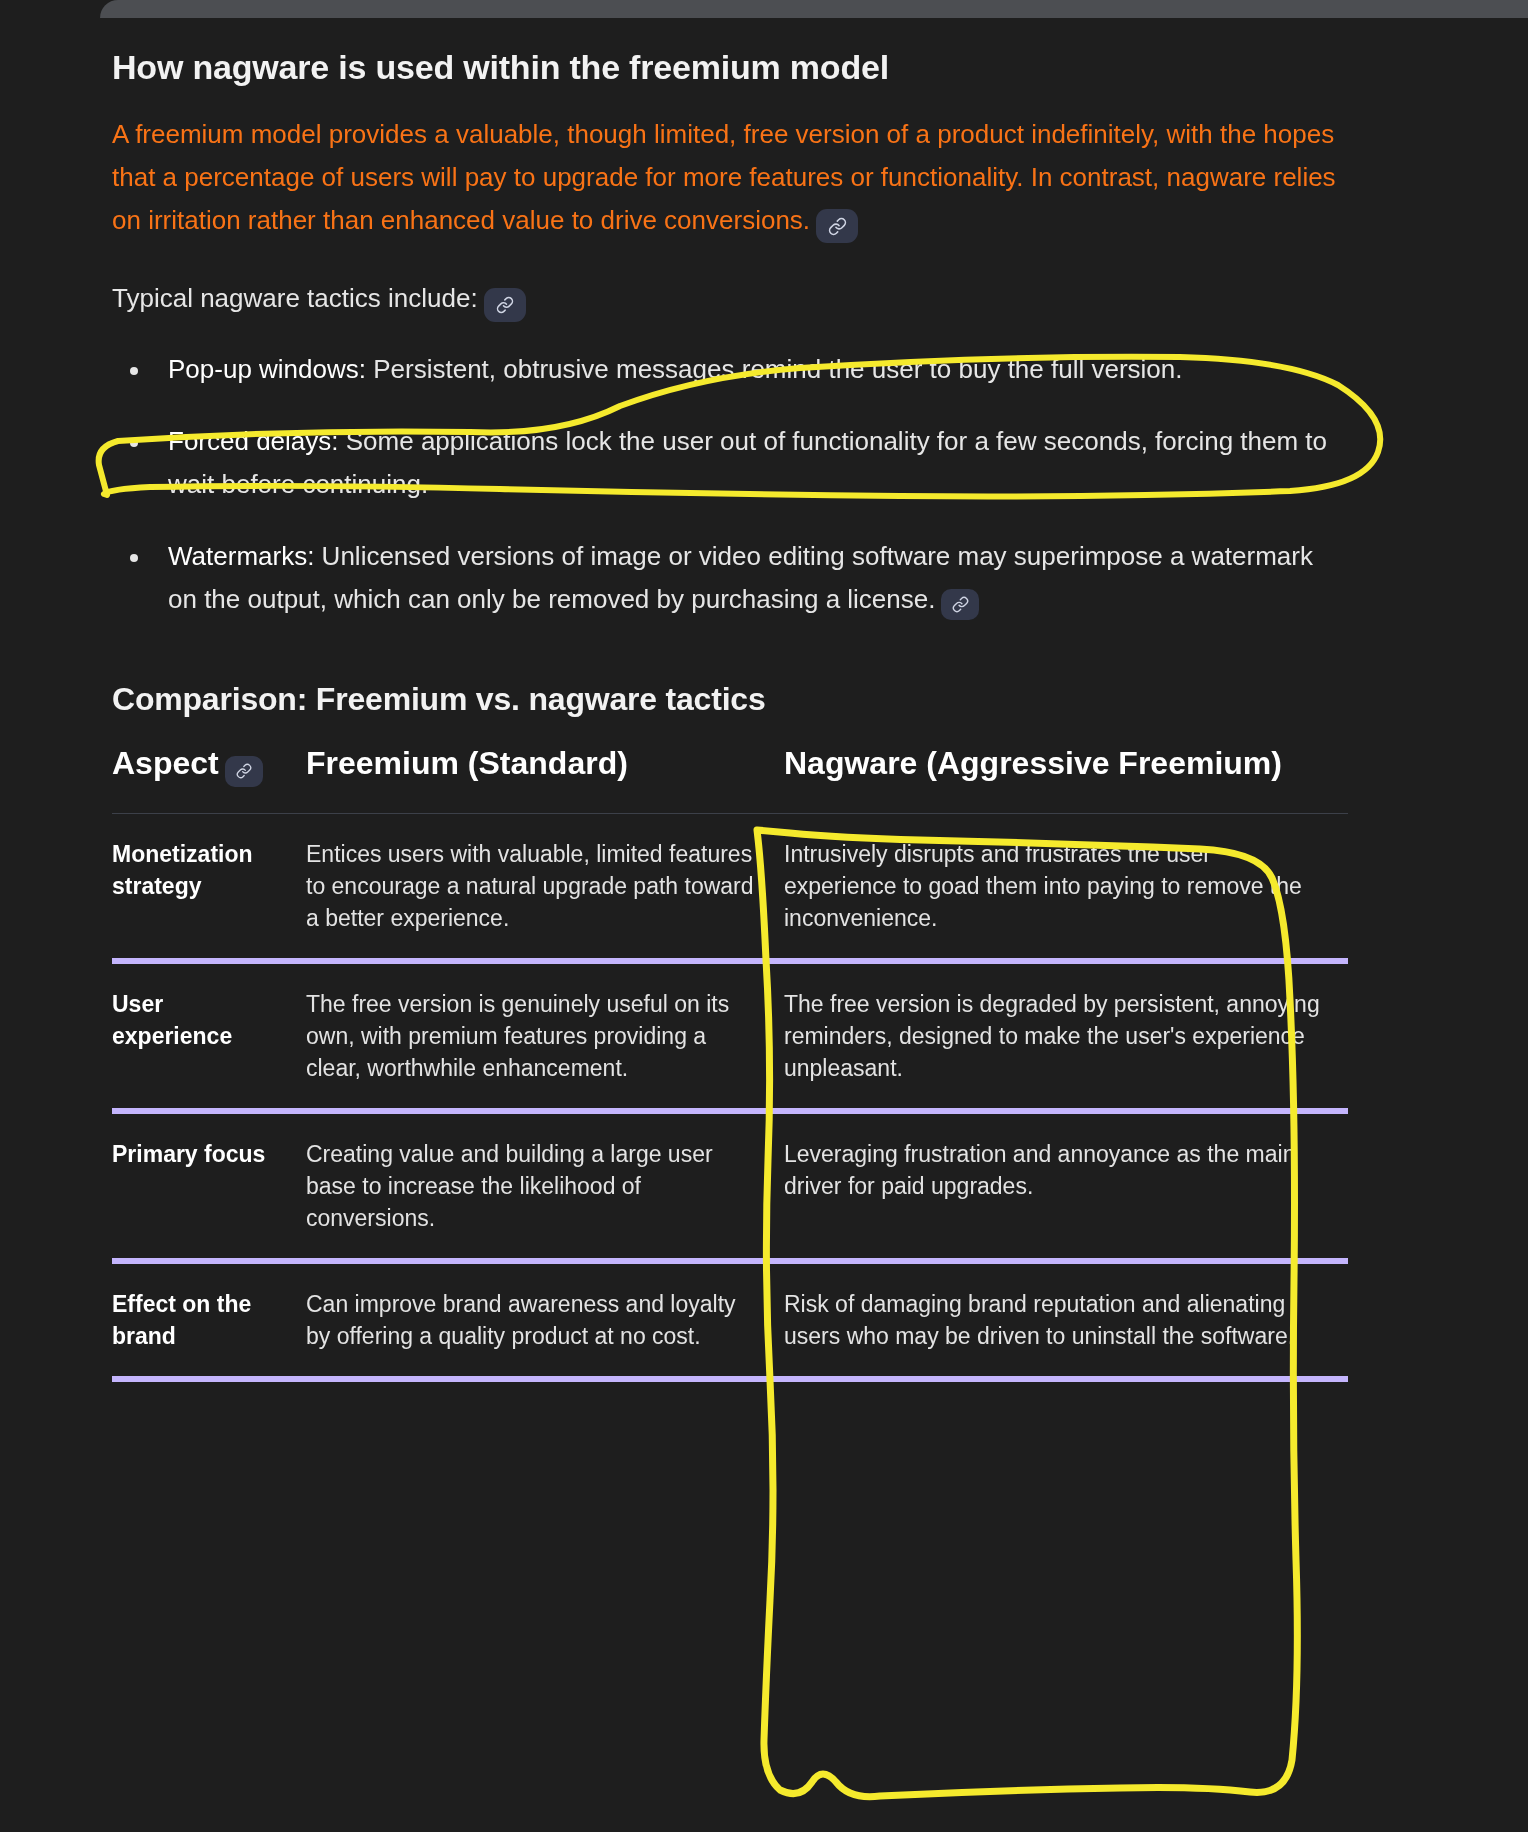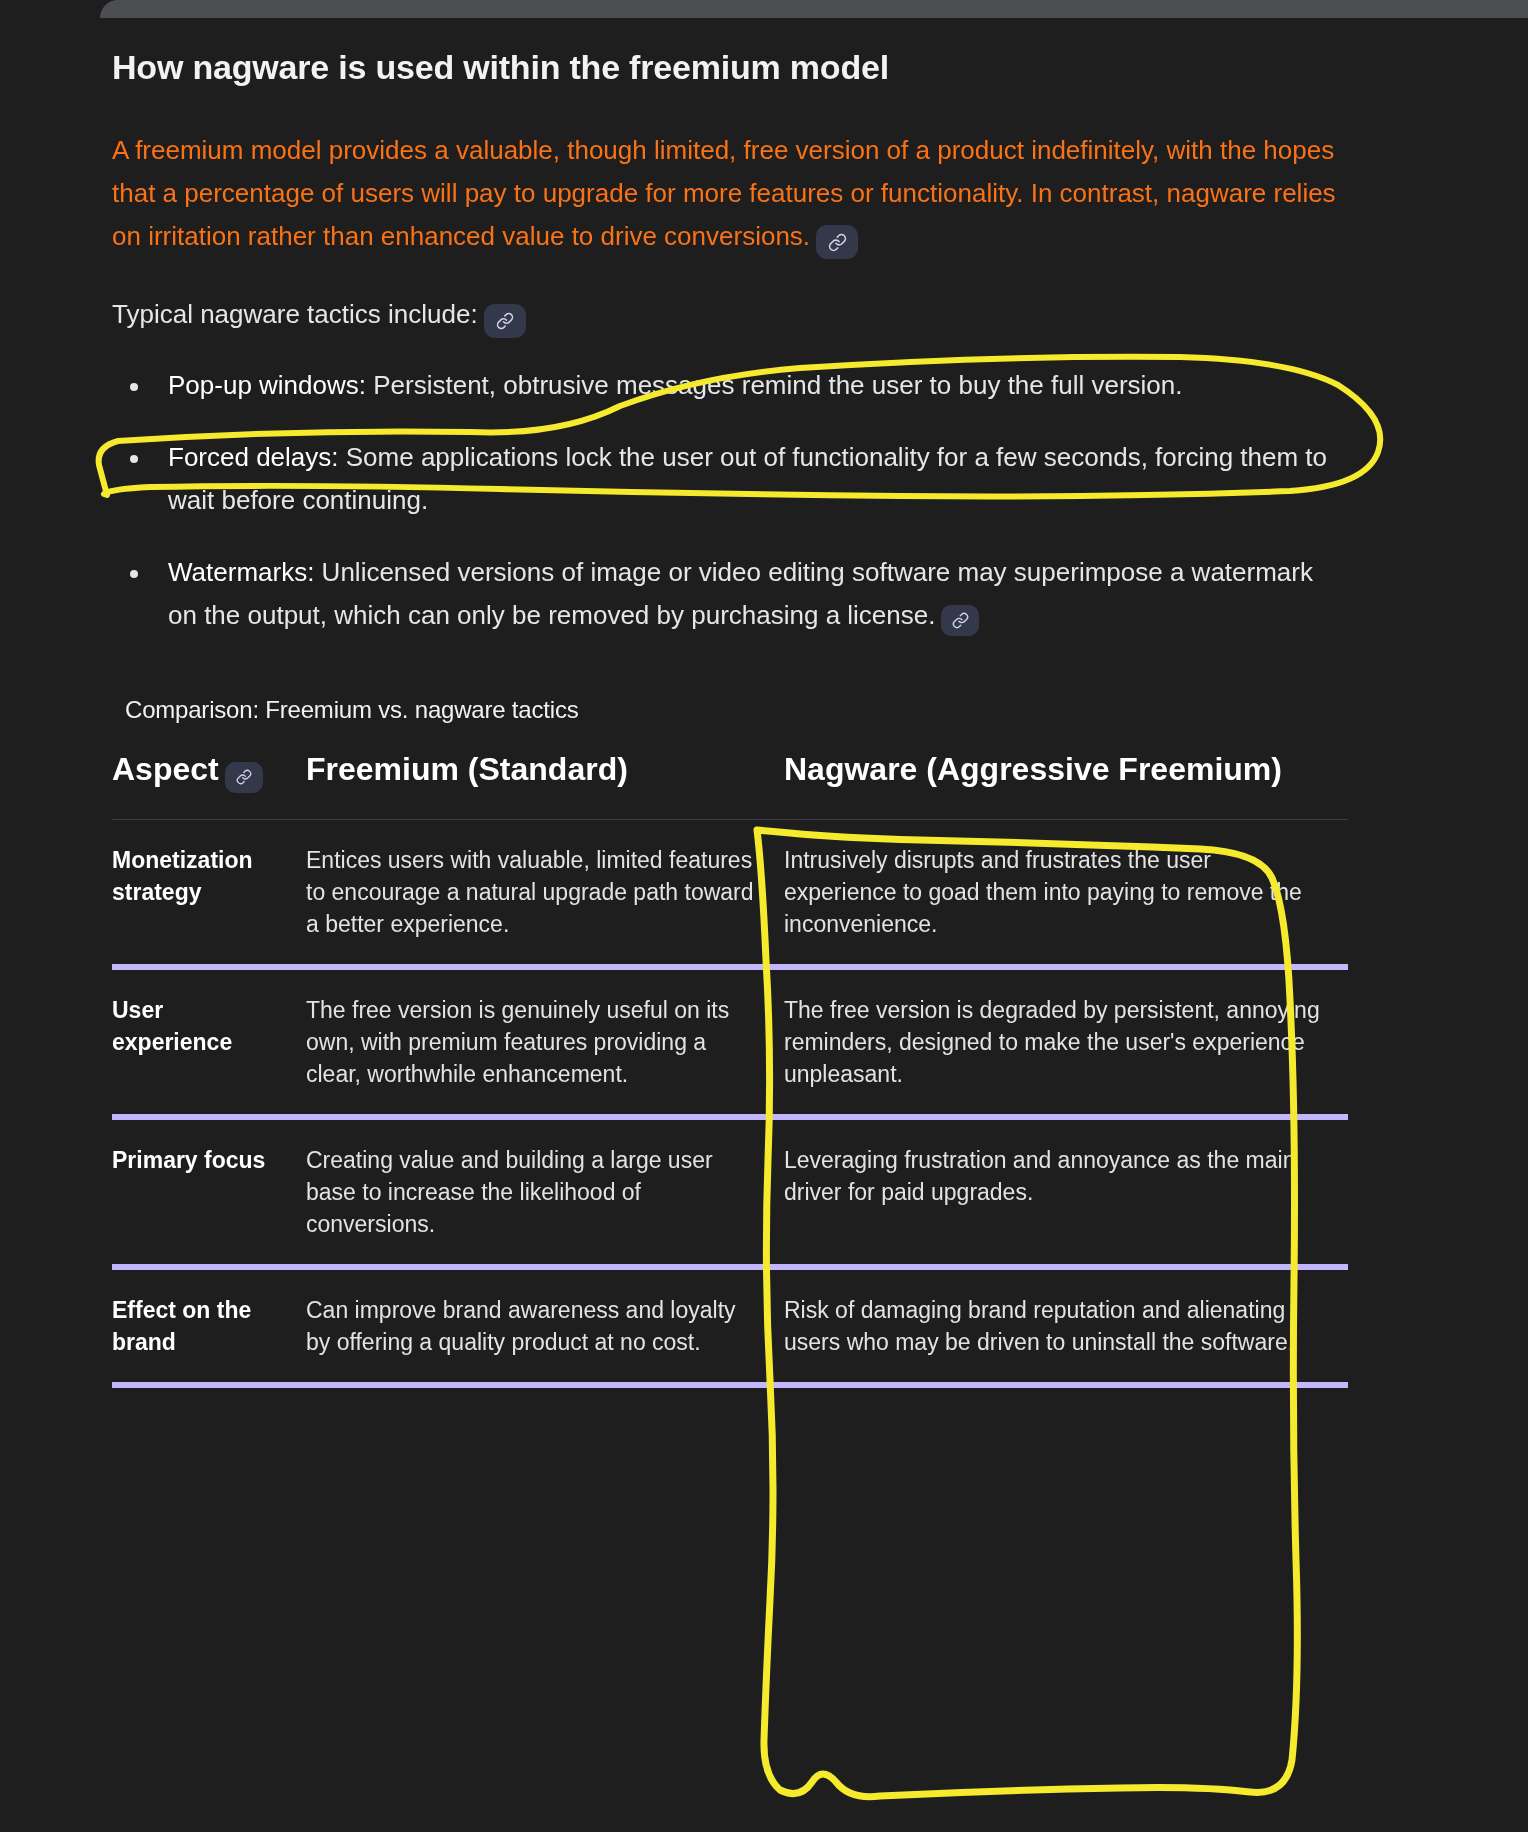--- a/index.html
+++ b/index.html
@@ -48,29 +48,29 @@
   .inner {
     margin-left: 112px;
     margin-right: 180px;
   }
 
   h2.section-title {
     font-size: 34px;
     font-weight: 700;
     letter-spacing: -0.2px;
     color: #f2f2f2;
-    margin: 28px 0 40px 0;
+    margin: 28px 0 24px 0;
     line-height: 1.25;
   }
   h3.table-title {
-    font-size: 24px;
-    font-weight: 400;
+    font-size: 32px;
+    font-weight: 700;
     letter-spacing: -0.2px;
     color: #f2f2f2;
-    margin: 58px 0 26px 13px;
+    margin: 58px 0 26px 0;
     line-height: 1.25;
   }
   p.para {
     font-size: 26px;
     line-height: 43px;
     color: #f97316;
     margin: 0 0 34px 0;
     font-weight: 400;
   }
   p.lead-in {

